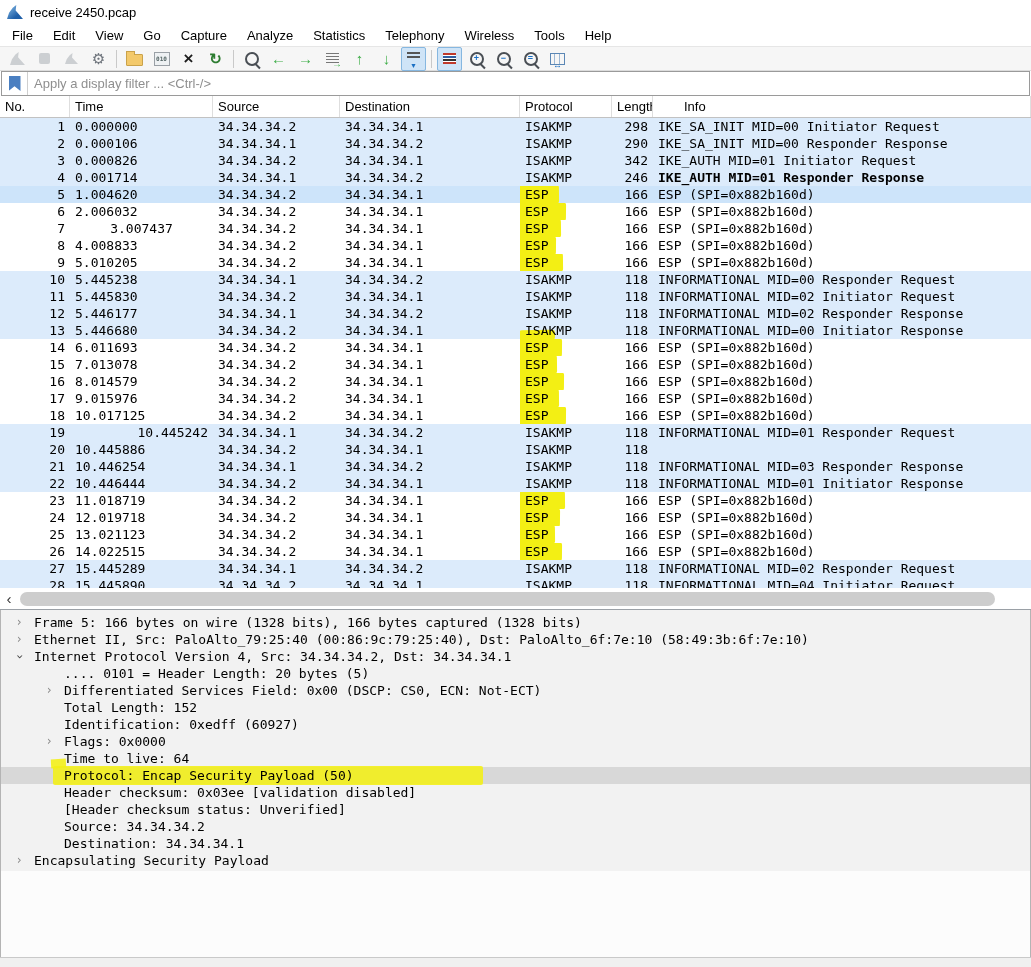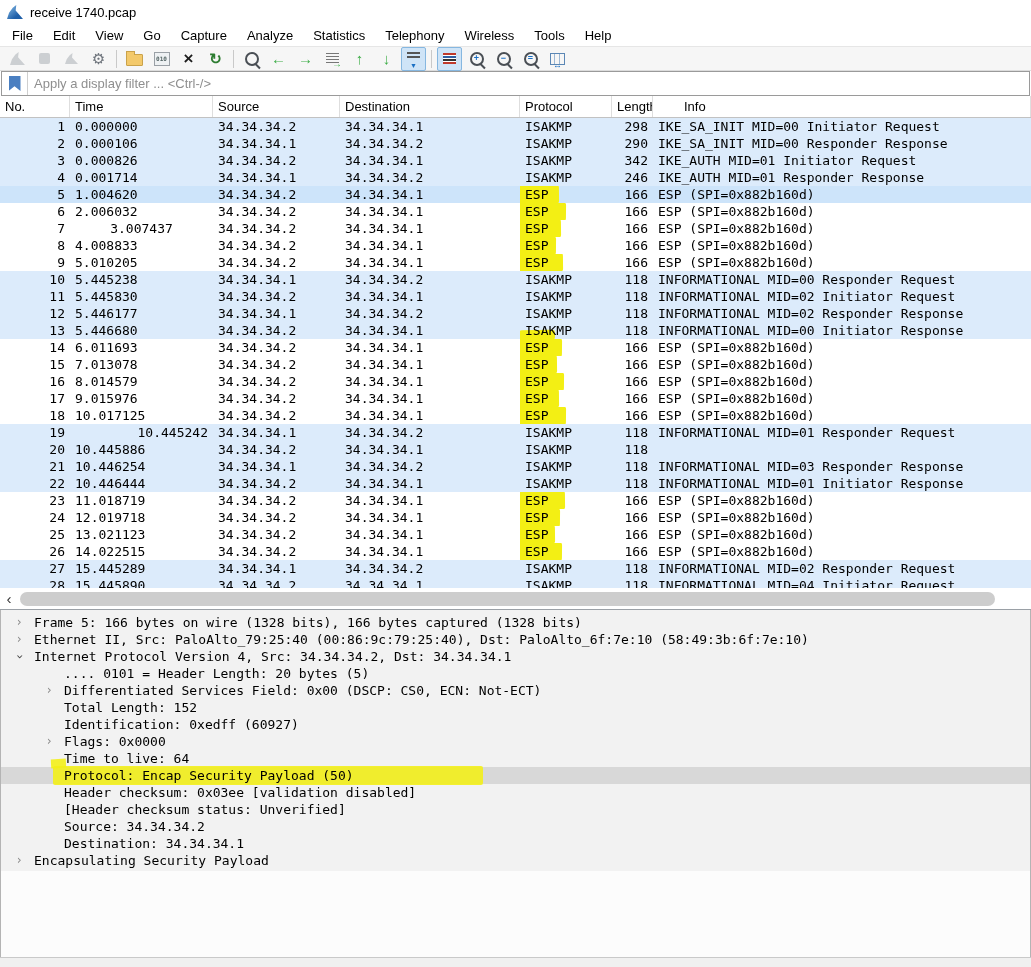--- a/index.html
+++ b/index.html
@@ -82,21 +82,21 @@
 
   .statusstrip{height:10px;flex:0 0 10px;background:#f0f0f0;border-top:1px solid #c9c9c9;box-sizing:border-box;}
 </style>
 </head>
 <body>
 
 <div class="window">
 
   <div class="titlebar">
     <span class="appfin"></span>
-    <span>receive 1740.pcap</span>
+    <span>receive 2450.pcap</span>
   </div>
 
   <nav class="menubar" id="menubar">
       <span>File</span>
       <span>Edit</span>
       <span>View</span>
       <span>Go</span>
       <span>Capture</span>
       <span>Analyze</span>
       <span>Statistics</span>
@@ -216,21 +216,21 @@
         <span class="pc num" style="width: 41px; flex: 0 0 41px;"><span>342</span></span>
         <span class="pc" style="width: 378px; flex: 0 0 378px;"><span>IKE_AUTH MID=01 Initiator Request</span></span>
       </div>
       <div class="prow isakmp">
         <span class="pc num" style="width: 70px; flex: 0 0 70px;"><span>4</span></span>
         <span class="pc" style="width: 143px; flex: 0 0 143px;"><span>0.001714</span></span>
         <span class="pc" style="width: 127px; flex: 0 0 127px;"><span>34.34.34.1</span></span>
         <span class="pc" style="width: 180px; flex: 0 0 180px;"><span>34.34.34.2</span></span>
         <span class="pc proto" style="width: 92px; flex: 0 0 92px;"><span class="txt">ISAKMP</span></span>
         <span class="pc num" style="width: 41px; flex: 0 0 41px;"><span>246</span></span>
-        <span class="pc" style="width: 378px; flex: 0 0 378px;"><span>IKE_AUTH MID=01 Responder Response</span></span>
+        <span class="pc" style="width: 378px; flex: 0 0 378px; font-weight: bold;"><span>IKE_AUTH MID=01 Responder Response</span></span>
       </div>
       <div class="prow esp sel">
         <span class="pc num" style="width: 70px; flex: 0 0 70px;"><span>5</span></span>
         <span class="pc" style="width: 143px; flex: 0 0 143px;"><span>1.004620</span></span>
         <span class="pc" style="width: 127px; flex: 0 0 127px;"><span>34.34.34.2</span></span>
         <span class="pc" style="width: 180px; flex: 0 0 180px;"><span>34.34.34.1</span></span>
         <span class="pc proto" style="width: 92px; flex: 0 0 92px;"><span class="blob" style="width: 40px; transform: rotate(-0.7deg);"></span><span class="txt">ESP</span></span>
         <span class="pc num" style="width: 41px; flex: 0 0 41px;"><span>166</span></span>
         <span class="pc" style="width: 378px; flex: 0 0 378px;"><span>ESP (SPI=0x882b160d)</span></span>
       </div>

